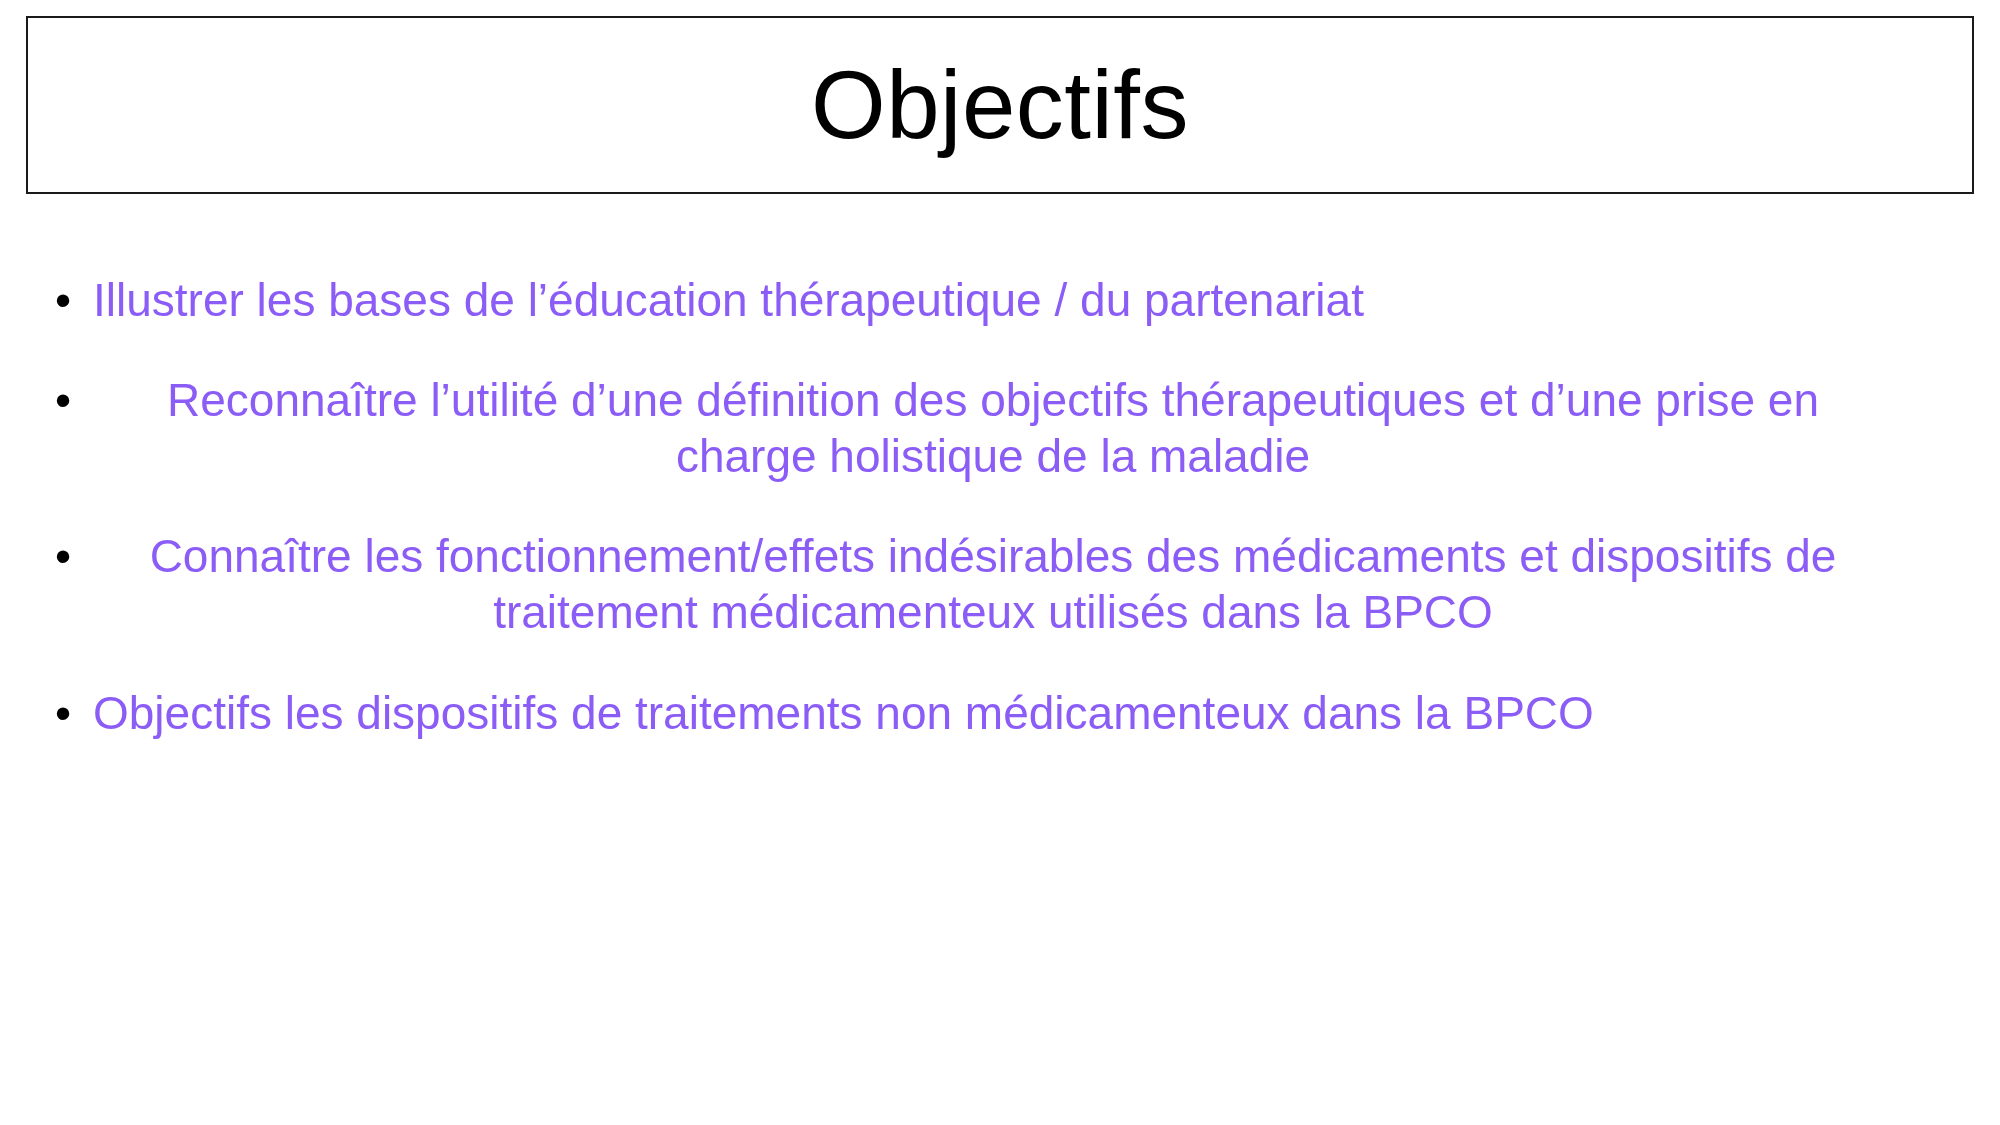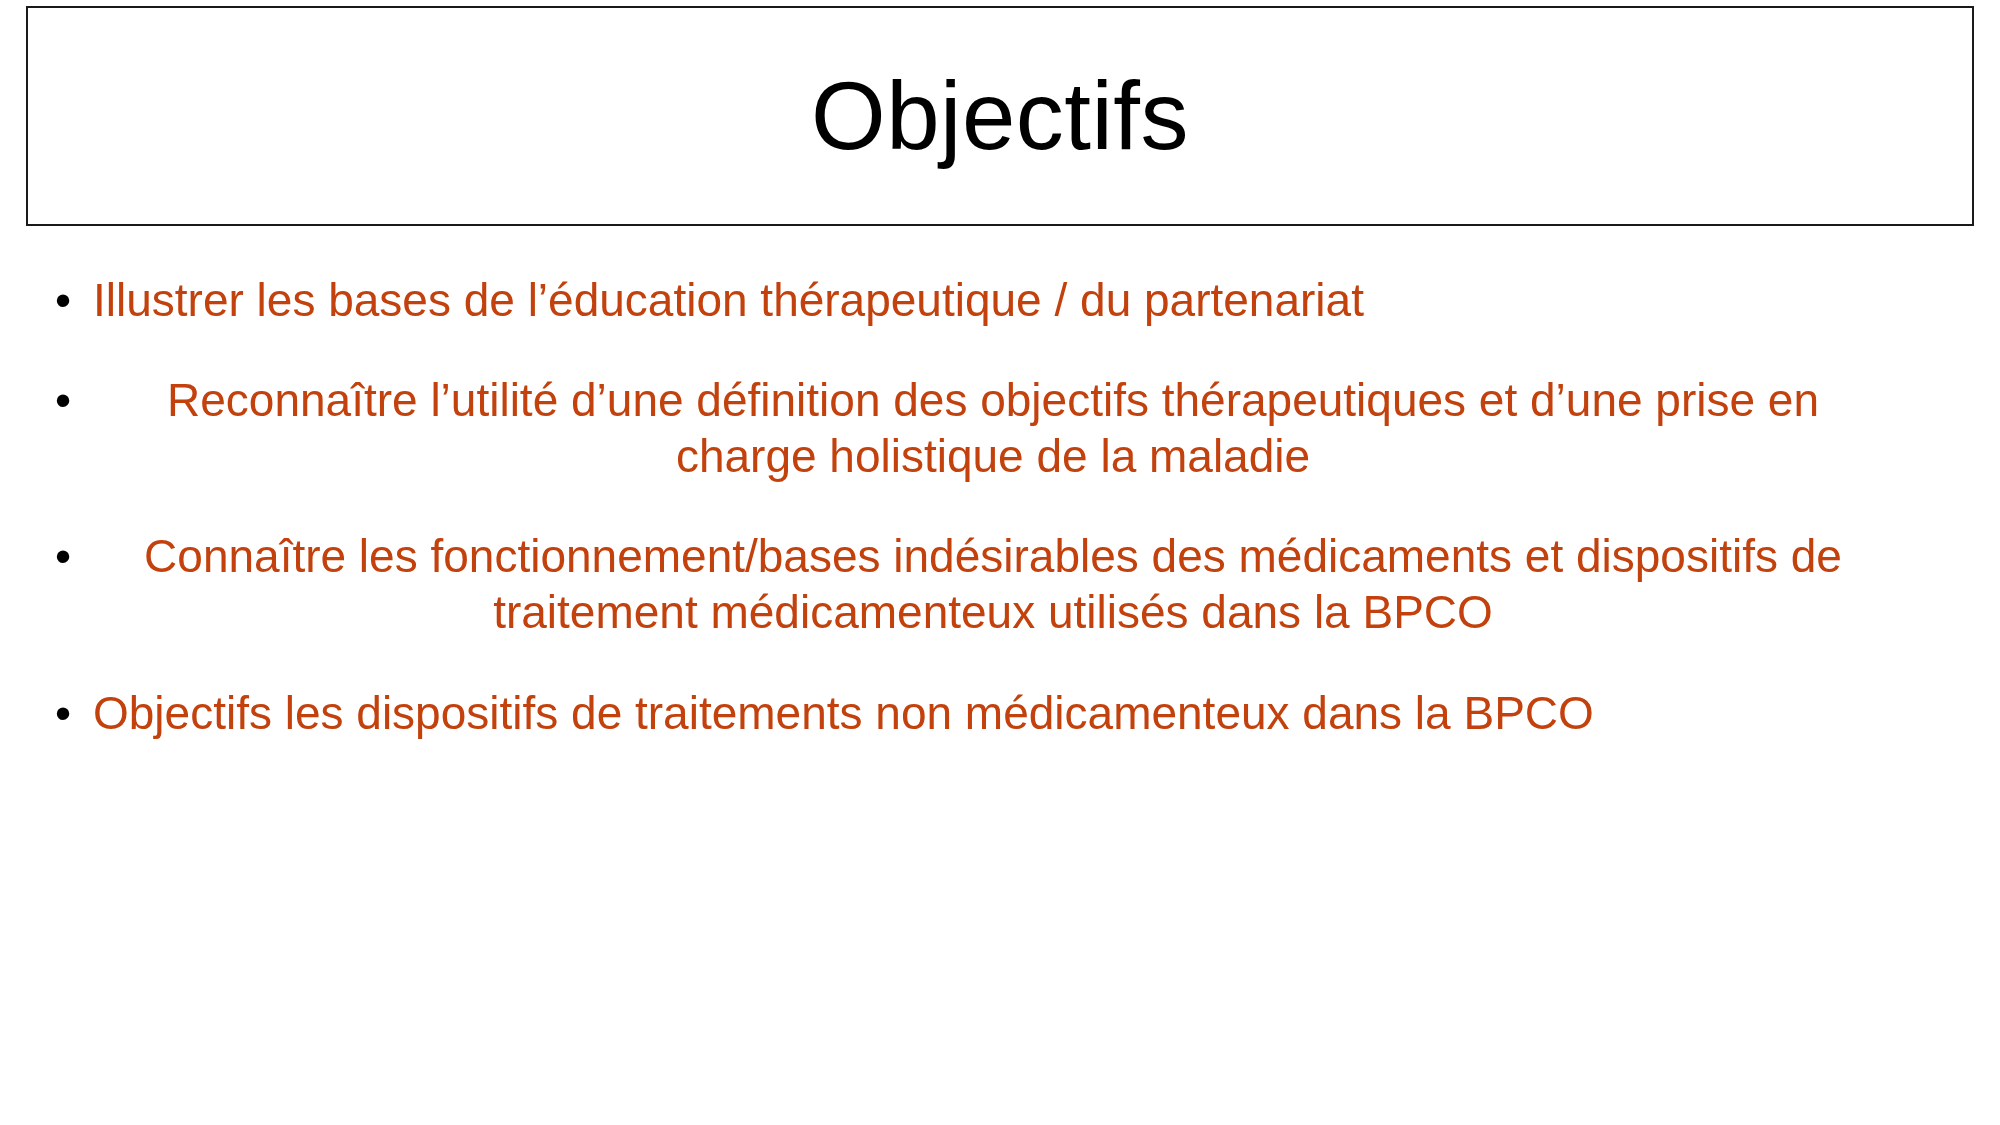--- a/index.html
+++ b/index.html
@@ -17,23 +17,23 @@
   .slide {
     position: relative;
     width: 2000px;
     height: 1125px;
     background: #ffffff;
     box-sizing: border-box;
   }
   .title-box {
     position: absolute;
     left: 26px;
-    top: 6px;
+    top: 16px;
     width: 1948px;
-    height: 220px;
+    height: 178px;
     border: 2px solid #1a1a1a;
     box-sizing: border-box;
     display: flex;
     align-items: center;
     justify-content: center;
   }
   .title-text {
     font-size: 96px;
     font-weight: 400;
     line-height: 1.05;
@@ -61,21 +61,21 @@
     width: 38px;
     font-size: 46px;
     line-height: 1.22;
     color: #000000;
     text-align: left;
   }
   .bullet-text {
     flex: 1 1 auto;
     font-size: 46px;
     line-height: 1.22;
-    color: #c2410c;
+    color: #8b5cf6;
     max-width: 1800px;
   }
   .bullet-text.narrow {
     max-width: 1800px;
     text-align: center;
   }
 </style>
 </head>
 <body>
 
@@ -92,21 +92,21 @@
       <span class="bullet-text">Illustrer les bases de l’éducation thérapeutique / du partenariat</span>
     </div>
 
     <div class="bullet">
       <span class="bullet-marker">•</span>
       <span class="bullet-text narrow">Reconnaître l’utilité d’une définition des objectifs thérapeutiques et d’une prise en charge holistique de la maladie</span>
     </div>
 
     <div class="bullet">
       <span class="bullet-marker">•</span>
-      <span class="bullet-text narrow">Connaître les fonctionnement/bases indésirables des médicaments et dispositifs de traitement médicamenteux utilisés dans la BPCO</span>
+      <span class="bullet-text narrow">Connaître les fonctionnement/effets indésirables des médicaments et dispositifs de traitement médicamenteux utilisés dans la BPCO</span>
     </div>
 
     <div class="bullet">
       <span class="bullet-marker">•</span>
       <span class="bullet-text">Objectifs les dispositifs de traitements non médicamenteux dans la BPCO</span>
     </div>
 
   </div>
 </div>
 

